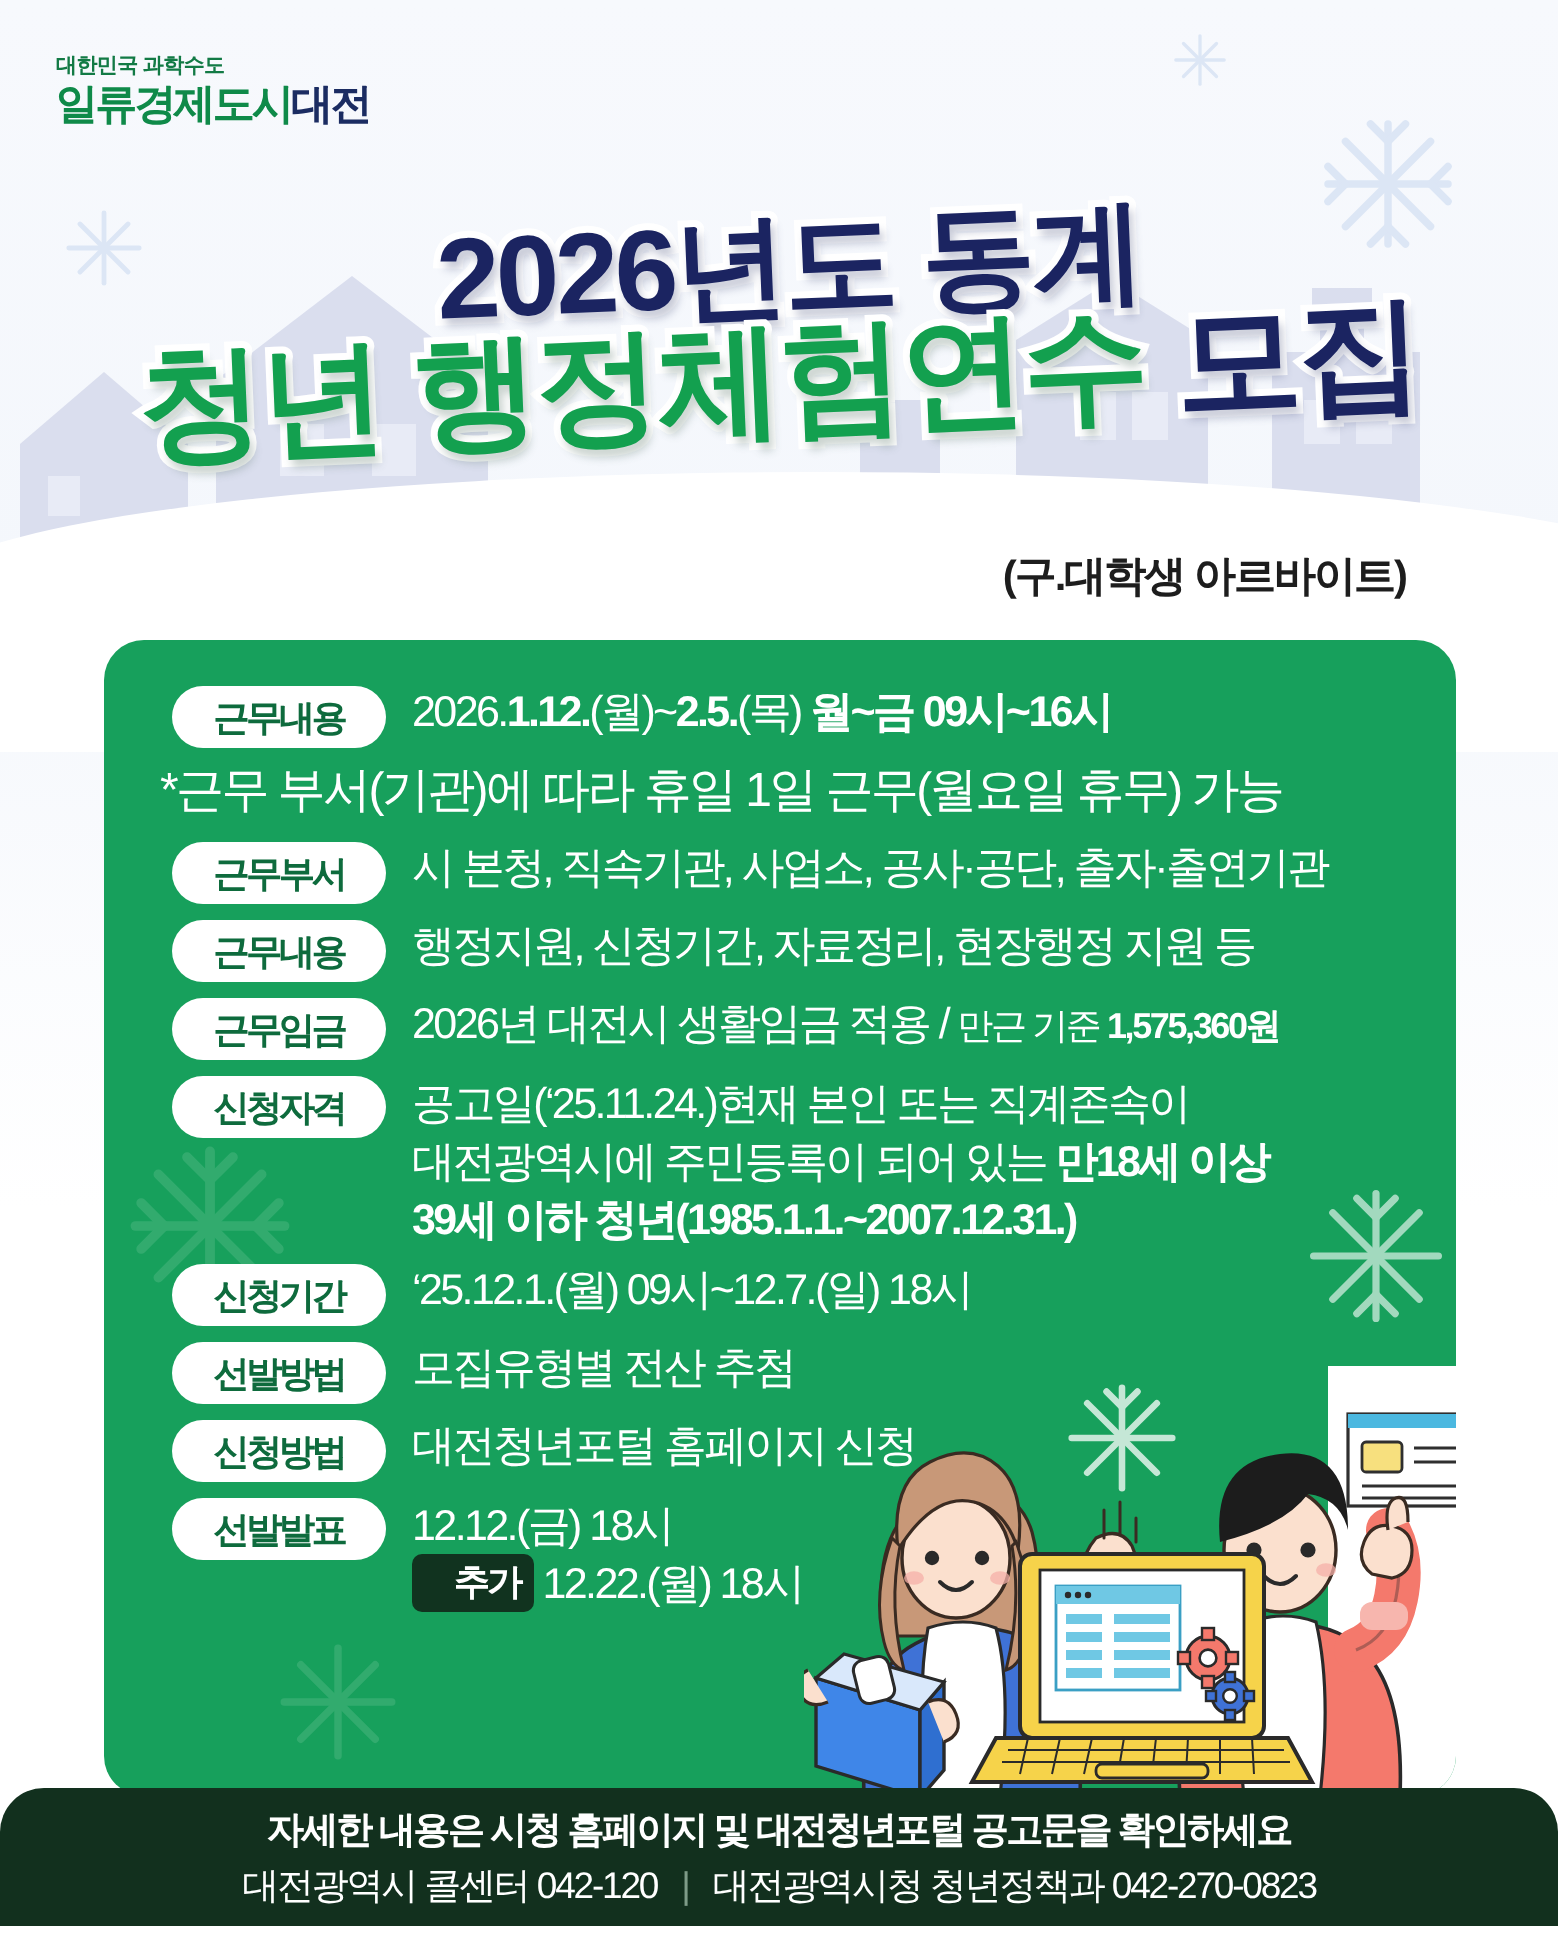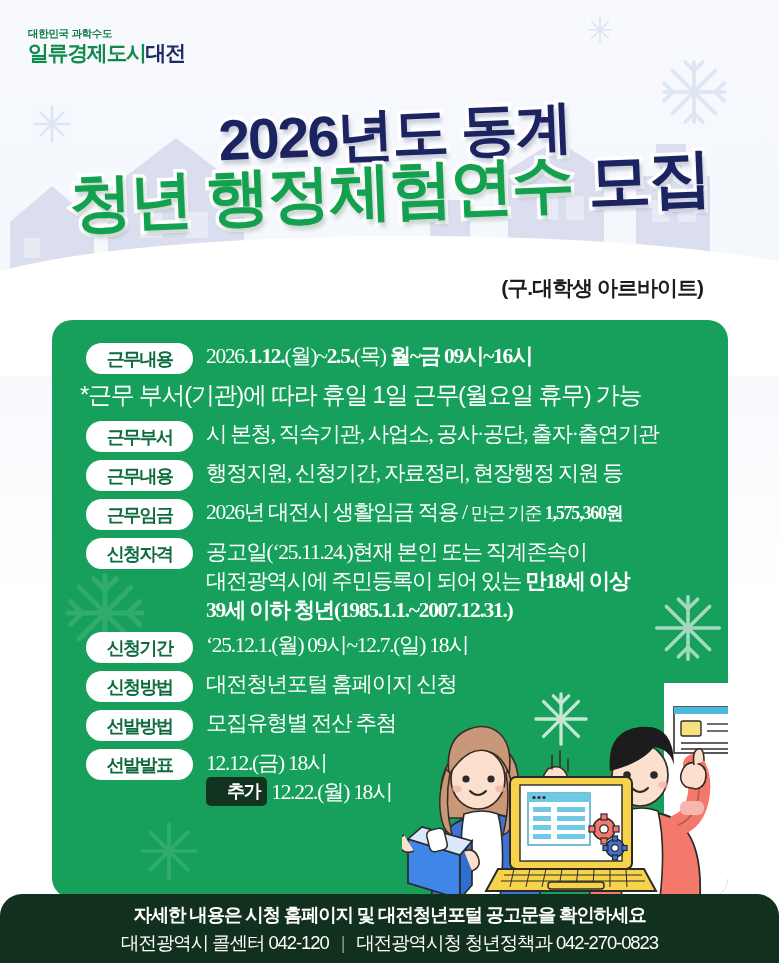--- a/index.html
+++ b/index.html
@@ -48,21 +48,21 @@
   .panel-snow { position:absolute; z-index:1; opacity:.16; pointer-events:none; }
 
   .rows { position:relative; z-index:4; padding:22px 0 0 0; }
   .row { display:flex; align-items:flex-start; margin-bottom:7px; padding-left:34px; }
   .pill {
     flex:0 0 auto; width:107px; height:31px; border-radius:16px;
     background:#ffffff; color:#0e6b3d; font-weight:bold; font-size:18px;
     letter-spacing:-1.6px; display:flex; align-items:center; justify-content:center;
     margin-right:13px; margin-top:1px;
   }
-  .val { color:#ffffff; font-size:21.5px; letter-spacing:-1.3px; line-height:1.3; padding-top:1px;font-family:Liberation Serif, serif; }
+  .val { color:#ffffff; font-size:21.5px; letter-spacing:-1.3px; line-height:1.3; padding-top:1px; }
   .val b { font-weight:bold; }
   .val .sm { font-size:18px; letter-spacing:-1.2px; }
   .note { color:#ffffff; font-size:24px; letter-spacing:-1.3px; padding-left:28px; margin:-2px 0 9px 0; }
   .val.multi { line-height:1.34; }
   .badge-add {
     display:inline-block; background:#11331f; color:#ffffff; font-weight:bold;
     font-size:18px; letter-spacing:-1.4px; border-radius:5px; padding:2px 7px 3px 21px;
     margin-right:4px; position:relative; top:-2px;
   }
 
@@ -219,27 +219,27 @@
         <div class="pill">신청자격</div>
         <div class="val multi">공고일(‘25.11.24.)현재 본인 또는 직계존속이<br>대전광역시에 주민등록이 되어 있는 <b>만18세 이상</b><br><b>39세 이하 청년(1985.1.1.~2007.12.31.)</b></div>
       </div>
 
       <div class="row" style="margin-top:6px;">
         <div class="pill">신청기간</div>
         <div class="val">‘25.12.1.(월) 09시~12.7.(일) 18시</div>
       </div>
 
       <div class="row">
+        <div class="pill">선발방법</div>
+        <div class="val">모집유형별 전산 추첨</div>
+      </div>
+
+      <div class="row">
         <div class="pill">신청방법</div>
         <div class="val">대전청년포털 홈페이지 신청</div>
-      </div>
-
-      <div class="row">
-        <div class="pill">선발방법</div>
-        <div class="val">모집유형별 전산 추첨</div>
       </div>
 
       <div class="row">
         <div class="pill">선발발표</div>
         <div class="val multi">12.12.(금) 18시<br><span class="badge-add">추가</span>12.22.(월) 18시</div>
       </div>
 
     </div>
 
     <svg class="illo" viewBox="0 0 330 215">

